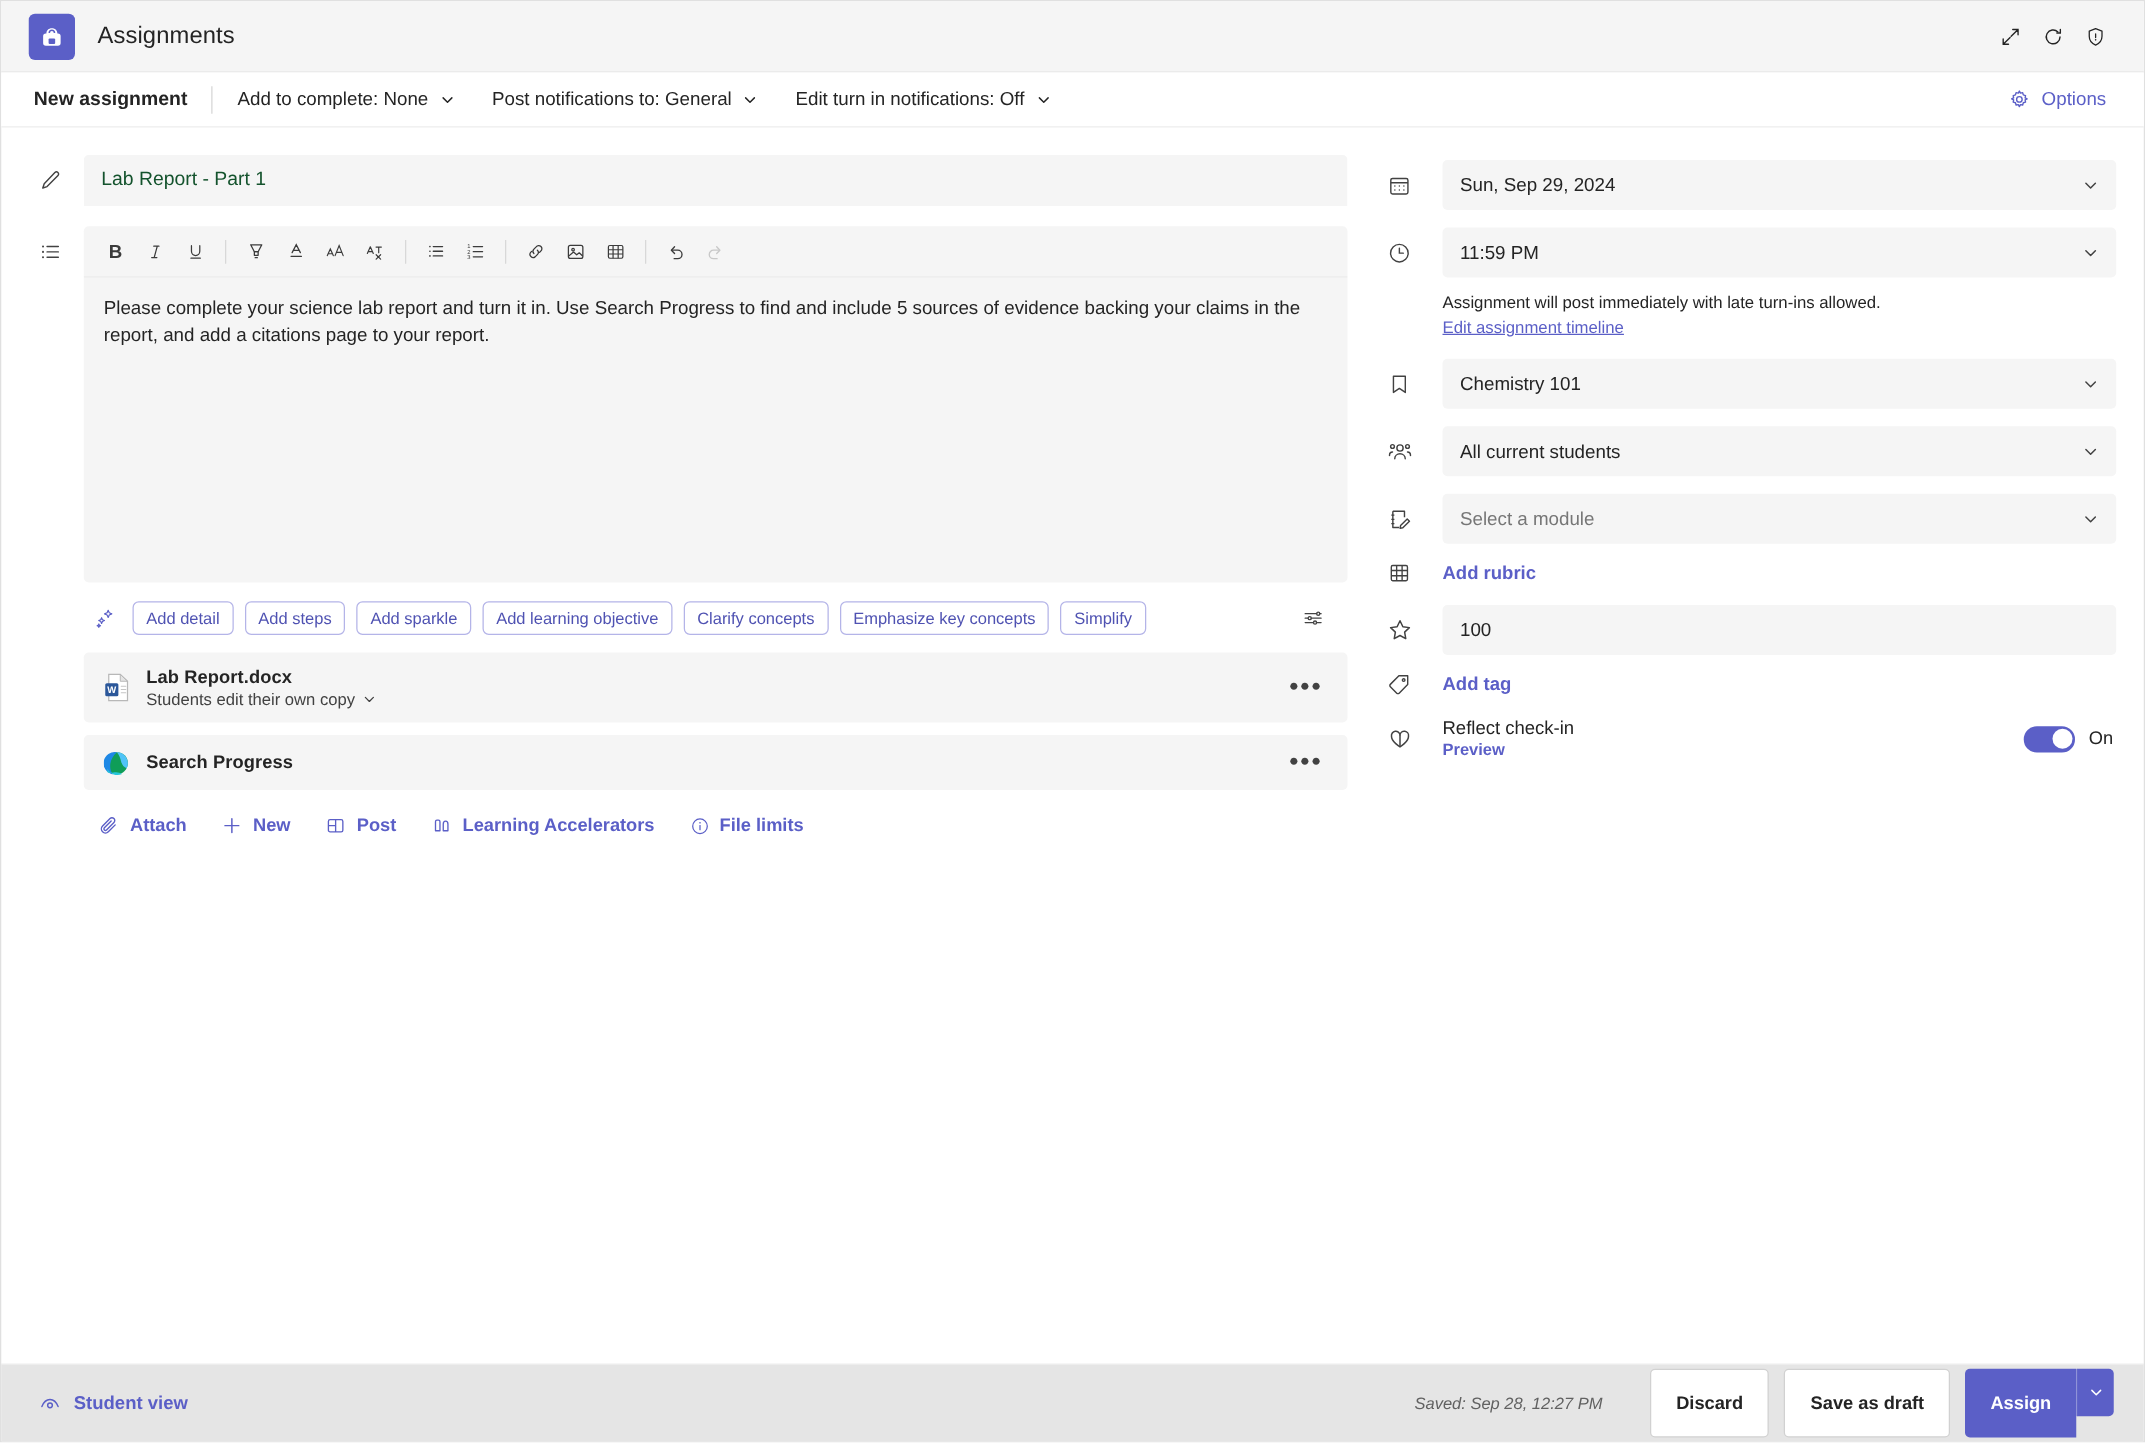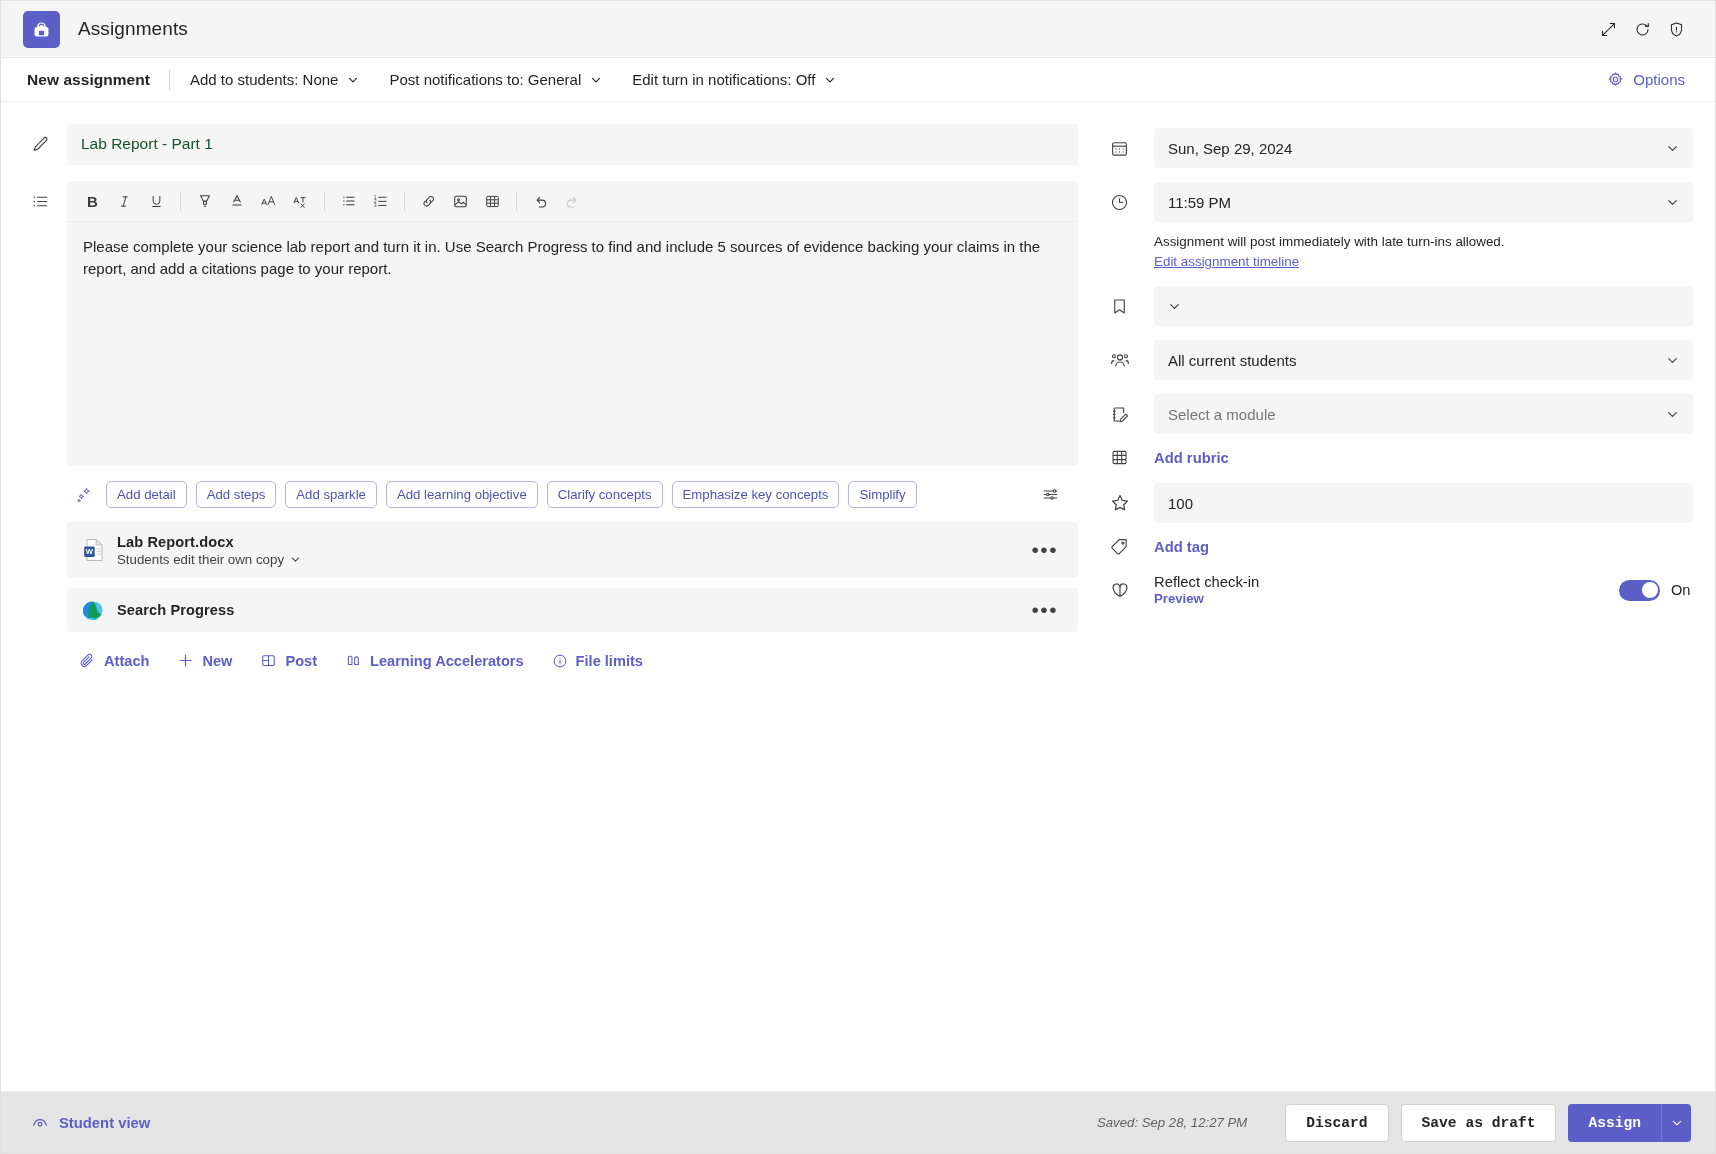--- a/index.html
+++ b/index.html
@@ -232,23 +232,23 @@
   }
   .student-view {
     display: flex; align-items: center; gap: 10px;
     font-size: 14.8px; color: #5b5fc7; font-weight: 600; cursor: pointer;
   }
   .footer-spacer { flex: 1; }
   .saved-text {
     font-size: 13.2px; color: #616161; font-style: italic; margin-right: 26px;
   }
   .btn {
-    height: 38px; border-radius: 4px; border: 1px solid #d1d1d1;
+    height: 55px; border-radius: 4px; border: 1px solid #d1d1d1;
     background: #fff; color: #242424; font-size: 14.6px; font-weight: 600;
-    padding: 0 20px; cursor: pointer; font-family: Liberation Mono, monospace; margin-left: 12px;
+    padding: 0 20px; cursor: pointer; font-family: Liberation Sans, sans-serif; margin-left: 12px;
   }
   .btn-primary {
     background: #5b5fc7; color: #fff; border: none;
     border-radius: 4px 0 0 4px; margin-left: 12px;
   }
   .btn-split {
     height: 38px; width: 30px; background: #5b5fc7; color: #fff;
     border: none; border-left: 1px solid #7579d4; border-radius: 0 4px 4px 0;
     cursor: pointer; display: flex; align-items: center; justify-content: center;
   }
@@ -288,21 +288,21 @@
         <circle cx="10" cy="12.8" r=".75" fill="#242424" stroke="none"></circle>
       </svg>
     </div>
   </div>
 
   <div class="commandbar">
     <div class="cmd-title">New assignment</div>
     <div class="cmd-sep"></div>
 
     <div class="cmd-item">
-      <span>Add to students: None</span>
+      <span>Add to complete: None</span>
       <span class="chev">
         <svg width="12" height="12" viewBox="0 0 12 12" fill="none" stroke="#242424" stroke-width="1.15" stroke-linecap="round" stroke-linejoin="round">
             <path d="M2.5 4.3 6 7.8l3.5-3.5"></path>
           </svg>
       </span>
     </div>
 
     <div class="cmd-item">
       <span>Post notifications to: General</span>
       <span class="chev">
@@ -620,20 +620,21 @@
         <div class="note-link">Edit assignment timeline</div>
       </div>
 
       <div class="r-row">
         <div class="r-ico">
           <svg width="19" height="19" viewBox="0 0 20 20" fill="none" stroke="#424242" stroke-width="1.2" stroke-linejoin="round">
               <path d="M5 3.2h10v13.6l-5-3.4-5 3.4V3.2Z"></path>
             </svg>
         </div>
         <div class="r-select">
+          <span class="val">Chemistry 101</span>
           <span>
             <svg width="13" height="13" viewBox="0 0 12 12" fill="none" stroke="#424242" stroke-width="1.1" stroke-linecap="round" stroke-linejoin="round">
                 <path d="M2.5 4.3 6 7.8l3.5-3.5"></path>
               </svg>
           </span>
         </div>
       </div>
 
       <div class="r-row">
         <div class="r-ico">

